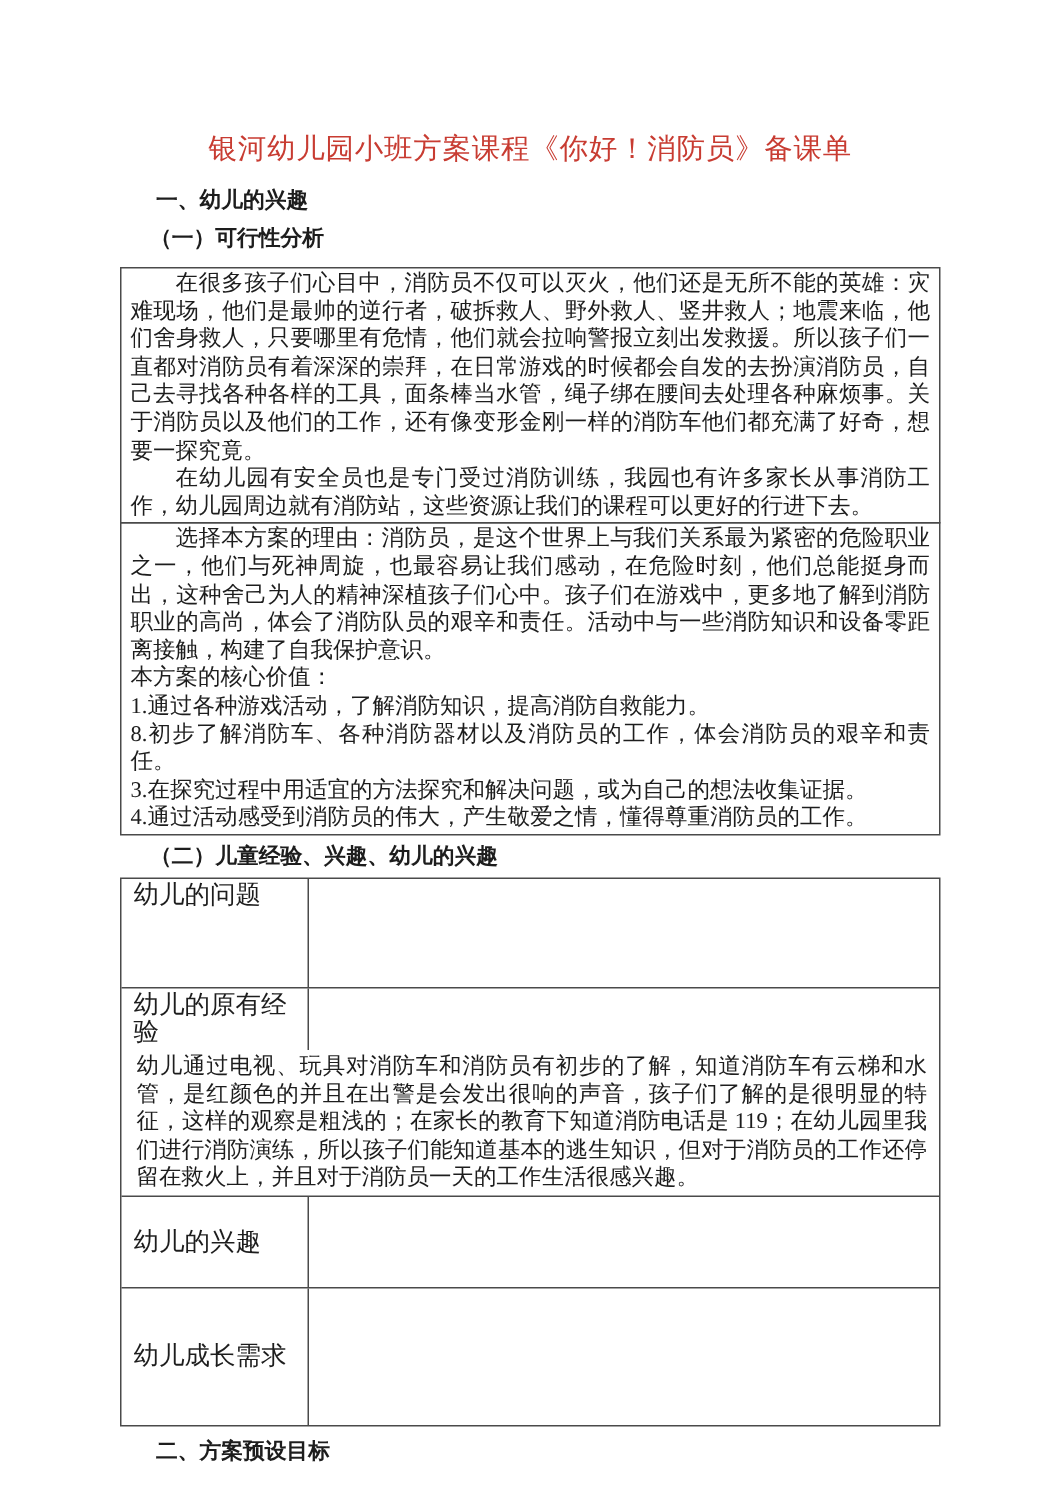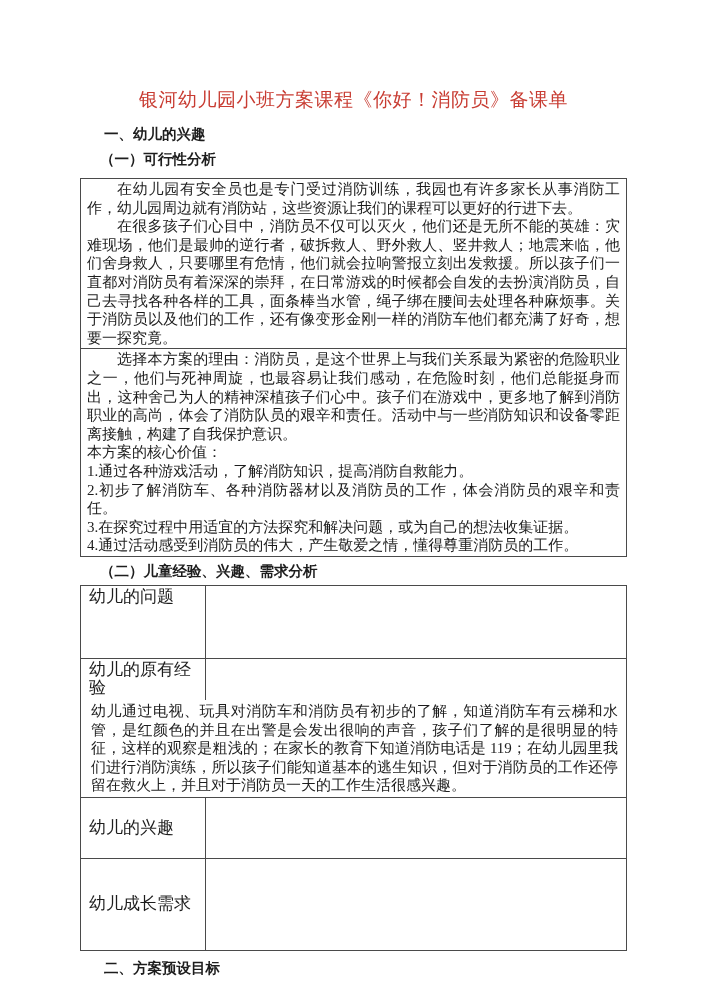--- a/index.html
+++ b/index.html
@@ -95,34 +95,34 @@
 
 <div class="page">
 
   <h1 class="doc-title">银河幼儿园小班方案课程《你好！消防员》备课单</h1>
 
   <div class="sec-heading">一、幼儿的兴趣</div>
 
   <div class="sub-heading">（一）可行性分析</div>
 
   <div class="box box1">
+    <p>在很多孩子们心目中，消防员不仅可以灭火，他们还是无所不能的英雄：灾难现场，他们是最帅的逆行者，破拆救人、野外救人、竖井救人；地震来临，他们舍身救人，只要哪里有危情，他们就会拉响警报立刻出发救援。所以孩子们一直都对消防员有着深深的崇拜，在日常游戏的时候都会自发的去扮演消防员，自己去寻找各种各样的工具，面条棒当水管，绳子绑在腰间去处理各种麻烦事。关于消防员以及他们的工作，还有像变形金刚一样的消防车他们都充满了好奇，想要一探究竟。</p>
     <p>在幼儿园有安全员也是专门受过消防训练，我园也有许多家长从事消防工作，幼儿园周边就有消防站，这些资源让我们的课程可以更好的行进下去。</p>
-    <p>在很多孩子们心目中，消防员不仅可以灭火，他们还是无所不能的英雄：灾难现场，他们是最帅的逆行者，破拆救人、野外救人、竖井救人；地震来临，他们舍身救人，只要哪里有危情，他们就会拉响警报立刻出发救援。所以孩子们一直都对消防员有着深深的崇拜，在日常游戏的时候都会自发的去扮演消防员，自己去寻找各种各样的工具，面条棒当水管，绳子绑在腰间去处理各种麻烦事。关于消防员以及他们的工作，还有像变形金刚一样的消防车他们都充满了好奇，想要一探究竟。</p>
   </div>
 
   <div class="box box2">
     <p>选择本方案的理由：消防员，是这个世界上与我们关系最为紧密的危险职业之一，他们与死神周旋，也最容易让我们感动，在危险时刻，他们总能挺身而出，这种舍己为人的精神深植孩子们心中。孩子们在游戏中，更多地了解到消防职业的高尚，体会了消防队员的艰辛和责任。活动中与一些消防知识和设备零距离接触，构建了自我保护意识。</p>
     <p class="no-indent">本方案的核心价值：</p>
     <p class="no-indent core-items">1.通过各种游戏活动，了解消防知识，提高消防自救能力。
-2.初步了解消防车、各种消防器材以及消防员的工作，体会消防员的艰辛和责任。
+8.初步了解消防车、各种消防器材以及消防员的工作，体会消防员的艰辛和责任。
 3.在探究过程中用适宜的方法探究和解决问题，或为自己的想法收集证据。
 4.通过活动感受到消防员的伟大，产生敬爱之情，懂得尊重消防员的工作。</p>
   </div>
 
-  <div class="sub-heading heading-between">（二）儿童经验、兴趣、需求分析</div>
+  <div class="sub-heading heading-between">（二）儿童经验、兴趣、幼儿的兴趣</div>
 
   <div class="atable">
     <div class="arow r1 v-top">
       <div class="label-cell">幼儿的问题</div>
     </div>
     <div class="arow r2 v-top">
       <div class="label-cell">幼儿的原有经验</div>
       <div class="content-cell">幼儿通过电视、玩具对消防车和消防员有初步的了解，知道消防车有云梯和水管，是红颜色的并且在出警是会发出很响的声音，孩子们了解的是很明显的特征，这样的观察是粗浅的；在家长的教育下知道消防电话是 119；在幼儿园里我们进行消防演练，所以孩子们能知道基本的逃生知识，但对于消防员的工作还停留在救火上，并且对于消防员一天的工作生活很感兴趣。</div>
     </div>
     <div class="arow r3 v-mid">

